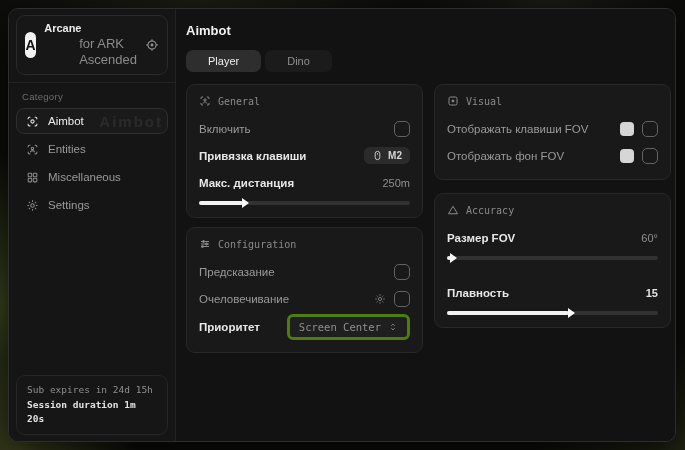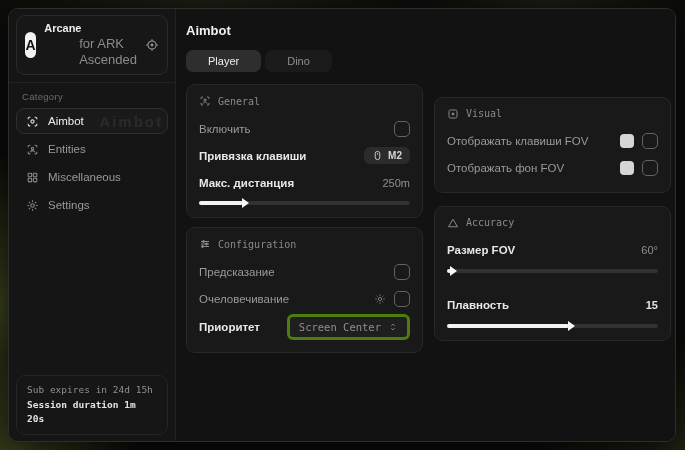--- a/index.html
+++ b/index.html
@@ -55,21 +55,21 @@
     font-family:"DejaVu Sans Mono", monospace; line-height:1.55;
   }
   .subline1 { font-size:9.5px; color:#8f8f8f; }
   .subline2 { font-size:9.5px; color:#e2e2e2; font-weight:bold; }
   
   .main { flex:1; padding:14px 8px 0 10px; background:#121212; }
   .page-title { font-size:13px; font-weight:bold; color:#f1f1f1; }
   .tabs { display:flex; gap:4px; margin:12px 0 12px; }
   .tab { padding:5px 22px; border-radius:7px; font-size:11px; color:#8f8f8f; background:#1b1b1b; cursor:default; }
   .tab.active { background:#2e2e2e; color:#f0f0f0; }
-  .cols { display:flex; gap:11px; align-items:center; }
+  .cols { display:flex; gap:11px; align-items:flex-start; }
   .col { width:237px; display:flex; flex-direction:column; gap:9px; }
   .panel { background:#191919; border:1px solid #282828; border-radius:9px; padding:10px 12px 12px; width:100%; }
   .phead {
     display:flex; align-items:center; gap:7px; color:#8a8a8a;
     font-family:"DejaVu Sans Mono", monospace; font-size:10px; margin-bottom:10px;
   }
   .row { display:flex; align-items:center; justify-content:space-between; min-height:23px; font-size:11.5px; }
   .row + .row { margin-top:4px; }
   .lab-dim { color:#9a9a9a; }
   .lab-bright { color:#e8e8e8; font-weight:600; }

